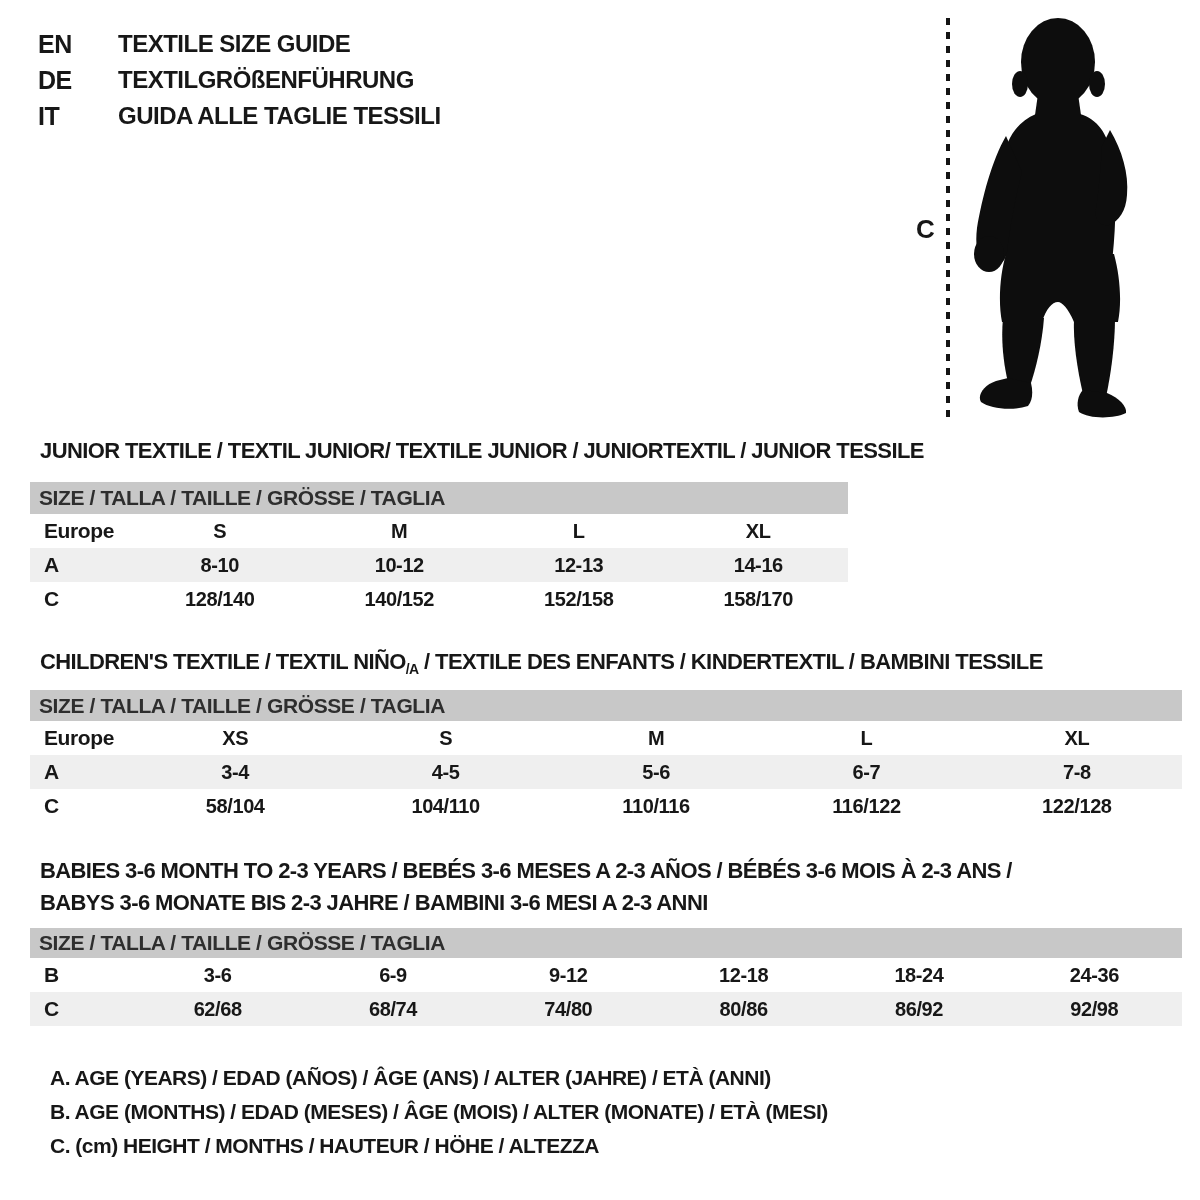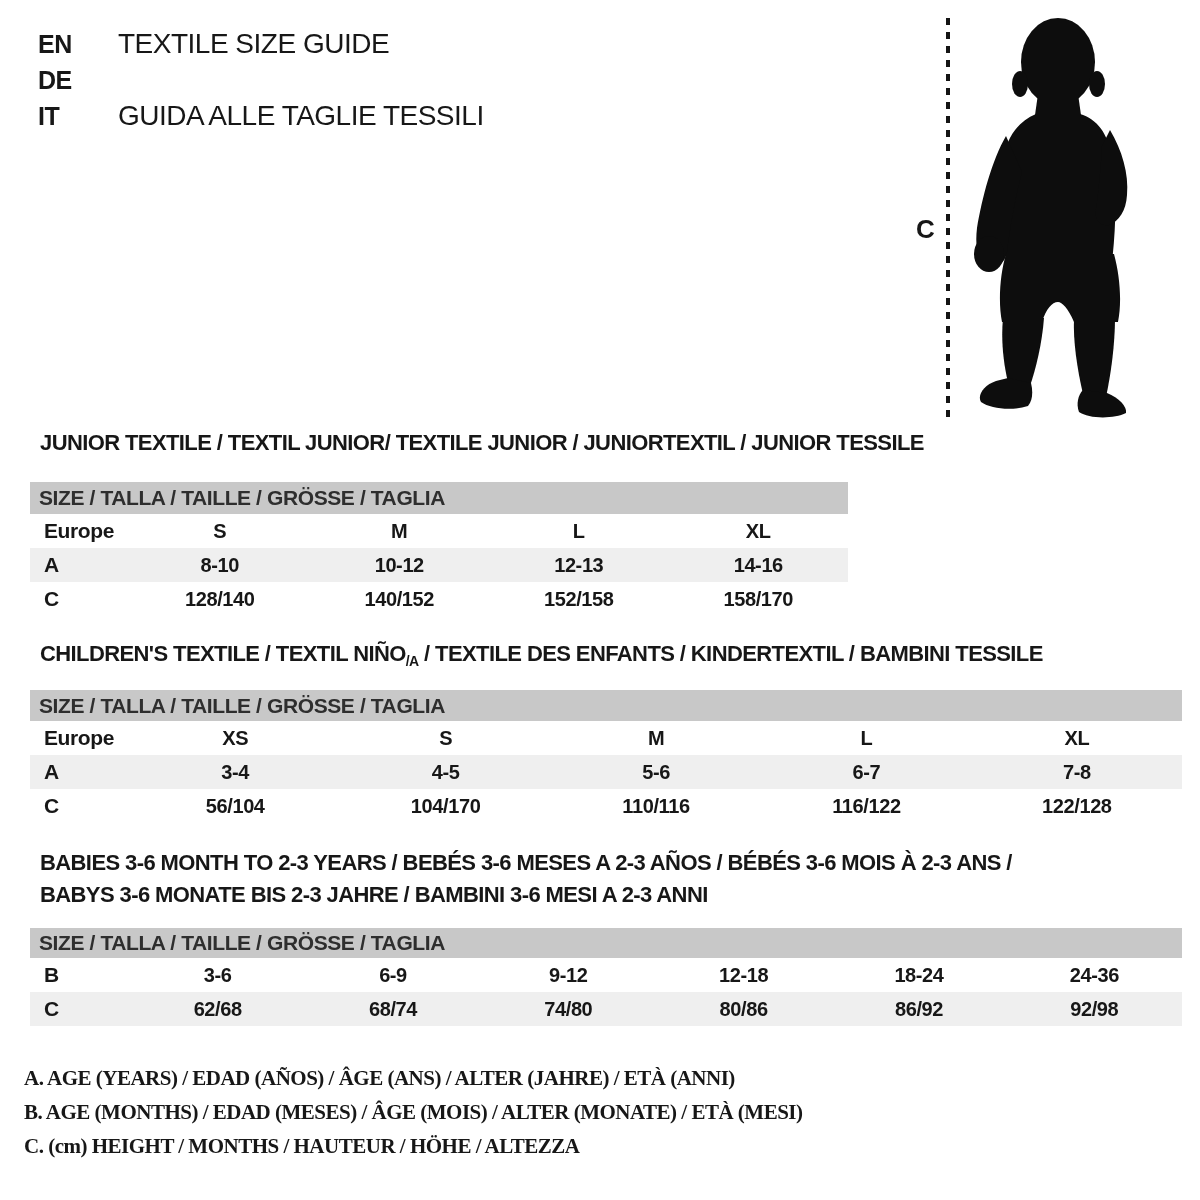--- a/index.html
+++ b/index.html
@@ -6,62 +6,63 @@
   html,body { background:#ffffff; }
   .canvas {
     position:relative; width:1200px; height:1200px; background:#ffffff;
     font-family:"Liberation Sans", sans-serif; color:#171717;
     overflow:hidden;
   }
   
   .lang-list { position:absolute; left:38px; top:26px; }
   .lang-row { display:flex; height:36px; align-items:center; }
   .lang-code { width:80px; font-size:25px; font-weight:bold; letter-spacing:-0.5px; }
-  .lang-label { font-size:28px; font-weight:normal; letter-spacing:-0.5px; }
+  .lang-label { font-size:24px; font-weight:bold; letter-spacing:-0.5px; }
   
   .figure { position:absolute; left:900px; top:10px; width:300px; height:415px; }
   .height-marker { position:absolute; left:16px; top:204px; font-size:26px; font-weight:bold; }
   .dash-line {
     position:absolute; left:46px; top:8px; width:4px; height:400px;
     background:repeating-linear-gradient(to bottom,#141414 0 7px,transparent 7px 14px);
   }
   .toddler { position:absolute; left:62px; top:4px; }
   
   .sec-heading {
     position:absolute; left:40px; font-size:22px; font-weight:bold;
-    letter-spacing:-0.6px; white-space:nowrap;
+    letter-spacing:-0.6px; white-space:nowrap;margin-top:8px;
   }
   .sub-a { font-size:14px; vertical-align:-5px; font-weight:bold; }
   
   .size-bar {
     position:absolute; left:30px; height:32px; background:#c8c8c8;
     display:flex; align-items:center; padding-left:9px;
     font-size:21px; font-weight:bold; color:#2e2e2e; letter-spacing:-0.4px;
   }
   .tbl { position:absolute; left:30px; }
   .trow { display:flex; height:34px; align-items:center;justify-content:space-between; }
   .trow.shade { background:#efefef; }
   .tcell { flex:1; text-align:center; font-size:20px; font-weight:bold; letter-spacing:-0.4px; }
   .tcell.label { flex:0 0 100px; text-align:left; padding-left:14px; font-size:21px; }
   
-  .footnotes { position:absolute; left:24px; top:1066px;font-family:Liberation Serif, serif; }
+  .footnotes { position:absolute; left:50px; top:1066px; }
   .footnote { height:34px; font-size:21px; font-weight:bold; letter-spacing:-0.5px; }
 </style>
 </head>
 <body>
 
 <div class="canvas">
 
   <div class="lang-list">
     <div class="lang-row">
       <div class="lang-code">EN</div>
       <div class="lang-label">TEXTILE SIZE GUIDE</div>
     </div>
     <div class="lang-row">
       <div class="lang-code">DE</div>
+      <div class="lang-label">TEXTILGRÖßENFÜHRUNG</div>
     </div>
     <div class="lang-row">
       <div class="lang-code">IT</div>
       <div class="lang-label">GUIDA ALLE TAGLIE TESSILI</div>
     </div>
   </div>
 
   <div class="figure">
     <div class="height-marker">C</div>
     <div class="dash-line"></div>
@@ -146,22 +147,22 @@
     <div class="trow shade">
       <div class="tcell label">A</div>
       <div class="tcell">3-4</div>
       <div class="tcell">4-5</div>
       <div class="tcell">5-6</div>
       <div class="tcell">6-7</div>
       <div class="tcell">7-8</div>
     </div>
     <div class="trow">
       <div class="tcell label">C</div>
-      <div class="tcell">56/104</div>
-      <div class="tcell">104/170</div>
+      <div class="tcell">58/104</div>
+      <div class="tcell">104/110</div>
       <div class="tcell">110/116</div>
       <div class="tcell">116/122</div>
       <div class="tcell">122/128</div>
     </div>
   </div>
 
   <div class="sec-heading" style="top:850px;">BABIES 3-6 MONTH TO 2-3 YEARS / BEBÉS 3-6 MESES A 2-3 AÑOS / BÉBÉS 3-6 MOIS À 2-3 ANS /</div>
   <div class="sec-heading" style="top:882px;">BABYS 3-6 MONATE BIS 2-3 JAHRE / BAMBINI 3-6 MESI A 2-3 ANNI</div>
 
   <div class="size-bar" style="top:928px; width:1152px; height:30px;">

